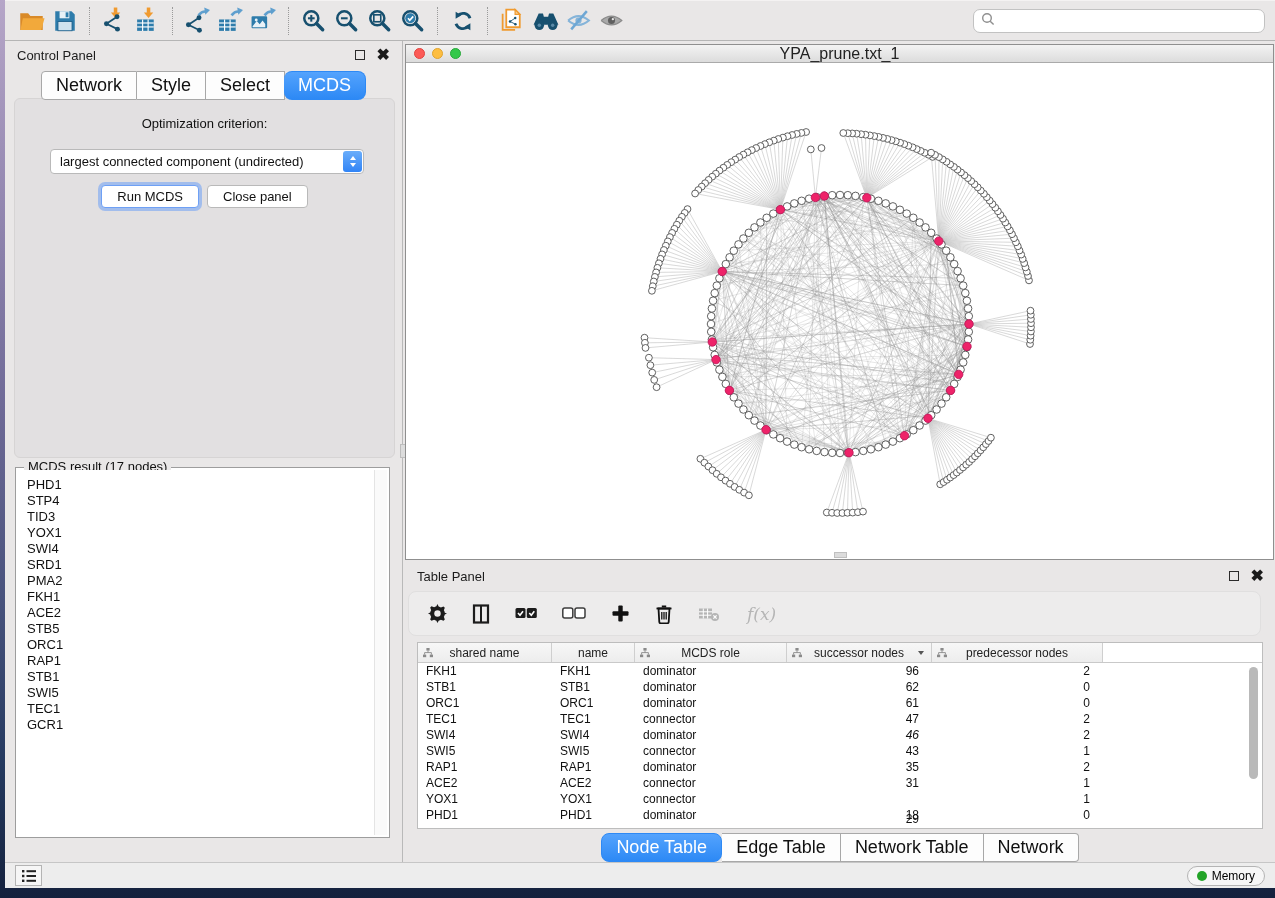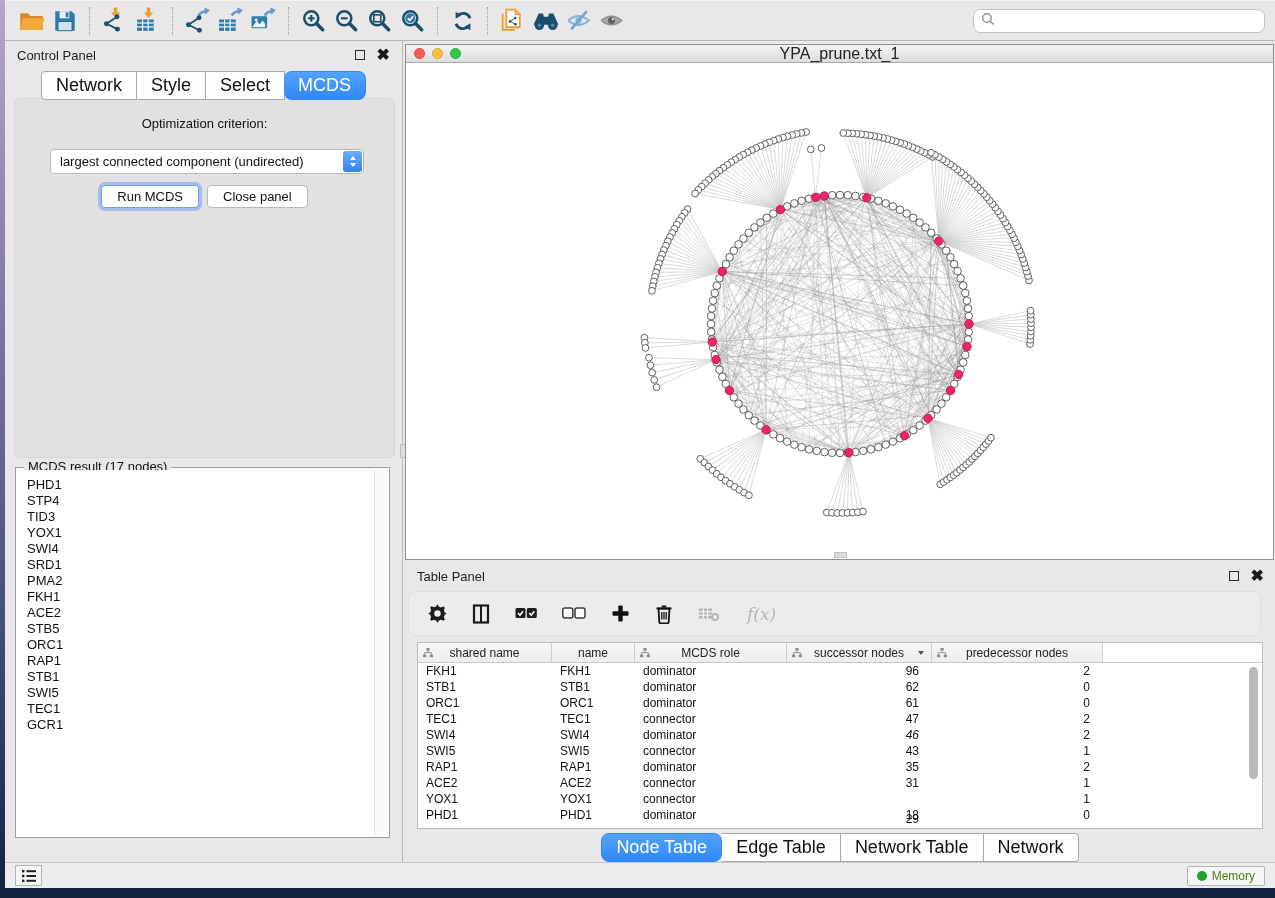--- a/index.html
+++ b/index.html
@@ -74,21 +74,21 @@
   .td.left { padding-left:8px; } .td.right { text-align:right; padding-right:13px; }
   .table-scrollbar { position:absolute; right:3px; top:24px; width:11px; height:158px; }
   .table-scrollbar .thumb { width:9px; height:112px; background:#b9b9b9; border-radius:5px; margin:0 auto; }
   .tp-tabs { position:absolute; left:0; top:271px; width:100%; display:flex; justify-content:center; }
 
   
   .status-bar { position:absolute; left:5px; top:862px; width:1270px; height:26px; background:#ededed;
     border-top:1px solid #c6c6c6; display:flex; align-items:center; padding:0 10px; }
   .list-btn { width:27px; height:21px; border:1px solid #b4b4b4; background:#f6f6f6; display:flex; align-items:center; justify-content:center; }
   .memory-btn { margin-left:auto; border:1px solid #b4b4b4; background:#f6f6f6; display:flex; align-items:center;
-    gap:5px; font-size:12px; padding:2px 9px; border-radius:2px; color:#4d7c0f; }
+    gap:5px; font-size:12px; padding:2px 9px; border-radius:10px; color:#000000; }
   .memdot { width:10px; height:10px; border-radius:50%; }
 </style>
 </head>
 <body>
 
 <div id="screen">
 
   <div class="toolbar">
     <div style="display:flex;align-items:center;">
         <span class="tbtn">

